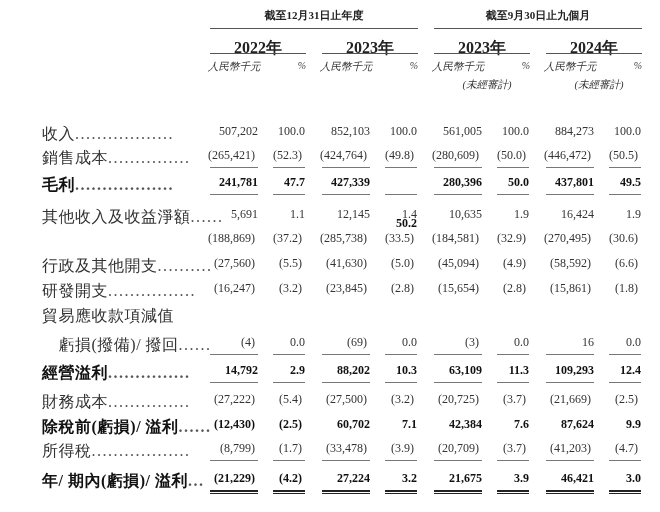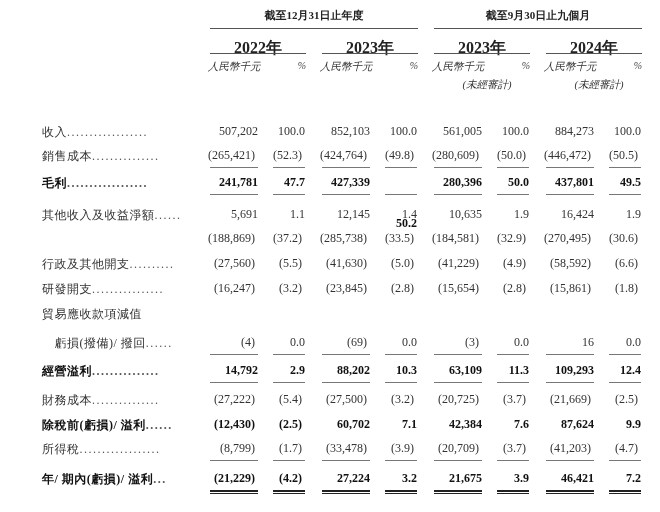--- a/index.html
+++ b/index.html
@@ -5,21 +5,21 @@
   html, body { margin:0; padding:0; background:#ffffff; }
   body { width:660px; height:512px; position:relative; overflow:hidden;
          font-family:"Liberation Serif","DejaVu Serif",serif; color:#2a2a2a; }
   .hdr-group { position:absolute; font-size:11px; font-weight:bold; text-align:center; color:#222; }
   .hline { position:absolute; height:1px; background:#555; }
   .yr { position:absolute; font-size:16px; font-weight:bold; text-align:center; color:#222; }
   .unit { position:absolute; font-size:10.5px; font-style:italic; color:#333; }
   .pct-h { position:absolute; font-size:10px; font-style:italic; color:#444; text-align:right; }
   .unaud { position:absolute; font-size:10.5px; font-style:italic; color:#333; text-align:center; }
   .row { position:absolute; left:0; width:660px; height:22px; }
-  .label { position:absolute; left:42px; top:0; font-size:12px; white-space:nowrap; color:#333; letter-spacing:0.5px; }
+  .label { position:absolute; left:42px; top:0; font-size:16px; white-space:nowrap; color:#333; letter-spacing:0.5px; }
   .label.bold { font-weight:bold; color:#111; }
   .label .dots { color:#555; letter-spacing:1.5px; }
   .cell { position:absolute; top:0; font-size:12px; text-align:right; color:#333; white-space:nowrap; }
   .cell.bold { font-weight:bold; color:#111; }
   .ul { position:absolute; height:1px; background:#777; }
   .dul2 { position:absolute; height:5px; }
   .dul2::before, .dul2::after { content:""; position:absolute; left:0; right:0; height:2px; background:#222; }
   .dul2::before { top:0; } .dul2::after { top:3px; height:1px; }
 </style>
 </head>
@@ -122,21 +122,21 @@
       <div class="cell" style="right: 134px;">(32.9)</div>
       <div class="cell" style="right: 69px;">(270,495)</div>
       <div class="cell" style="right: 22px;">(30.6)</div>
     </div>
     <div class="row" style="top: 256px;">
       <div class="label"><span>行政及其他開支</span><span class="dots">..........</span></div>
       <div class="cell" style="right: 405px;">(27,560)</div>
       <div class="cell" style="right: 358px;">(5.5)</div>
       <div class="cell" style="right: 293px;">(41,630)</div>
       <div class="cell" style="right: 246px;">(5.0)</div>
-      <div class="cell" style="right: 181px;">(41,229)</div>
+      <div class="cell" style="right: 181px;">(45,094)</div>
       <div class="cell" style="right: 134px;">(4.9)</div>
       <div class="cell" style="right: 69px;">(58,592)</div>
       <div class="cell" style="right: 22px;">(6.6)</div>
     </div>
     <div class="row" style="top: 281px;">
       <div class="label"><span>研發開支</span><span class="dots">................</span></div>
       <div class="cell" style="right: 405px;">(16,247)</div>
       <div class="cell" style="right: 358px;">(3.2)</div>
       <div class="cell" style="right: 293px;">(23,845)</div>
       <div class="cell" style="right: 246px;">(2.8)</div>
@@ -244,16 +244,16 @@
       <div class="cell bold" style="right: 290px;">27,224</div>
       <div class="dul2" style="left: 322px; width: 48px; top: 19px;"></div>
       <div class="cell bold" style="right: 243px;">3.2</div>
       <div class="dul2" style="left: 385px; width: 32px; top: 19px;"></div>
       <div class="cell bold" style="right: 178px;">21,675</div>
       <div class="dul2" style="left: 434px; width: 48px; top: 19px;"></div>
       <div class="cell bold" style="right: 131px;">3.9</div>
       <div class="dul2" style="left: 497px; width: 32px; top: 19px;"></div>
       <div class="cell bold" style="right: 66px;">46,421</div>
       <div class="dul2" style="left: 546px; width: 48px; top: 19px;"></div>
-      <div class="cell bold" style="right: 19px;">7.2</div>
+      <div class="cell bold" style="right: 19px;">3.0</div>
       <div class="dul2" style="left: 609px; width: 32px; top: 19px;"></div>
     </div>
   </div>
 
 </body></html>

